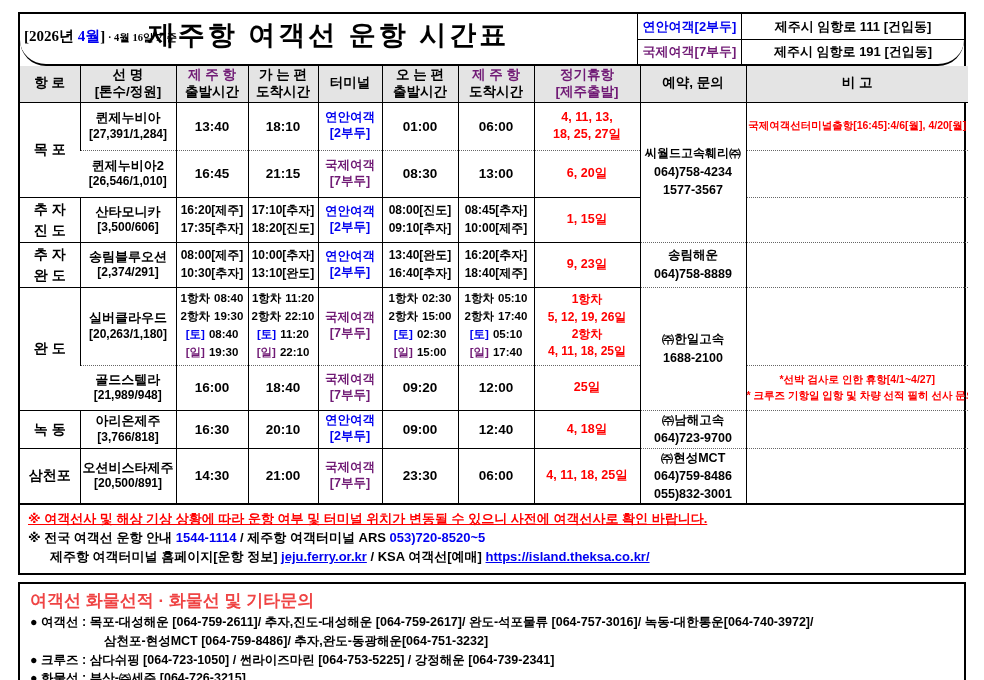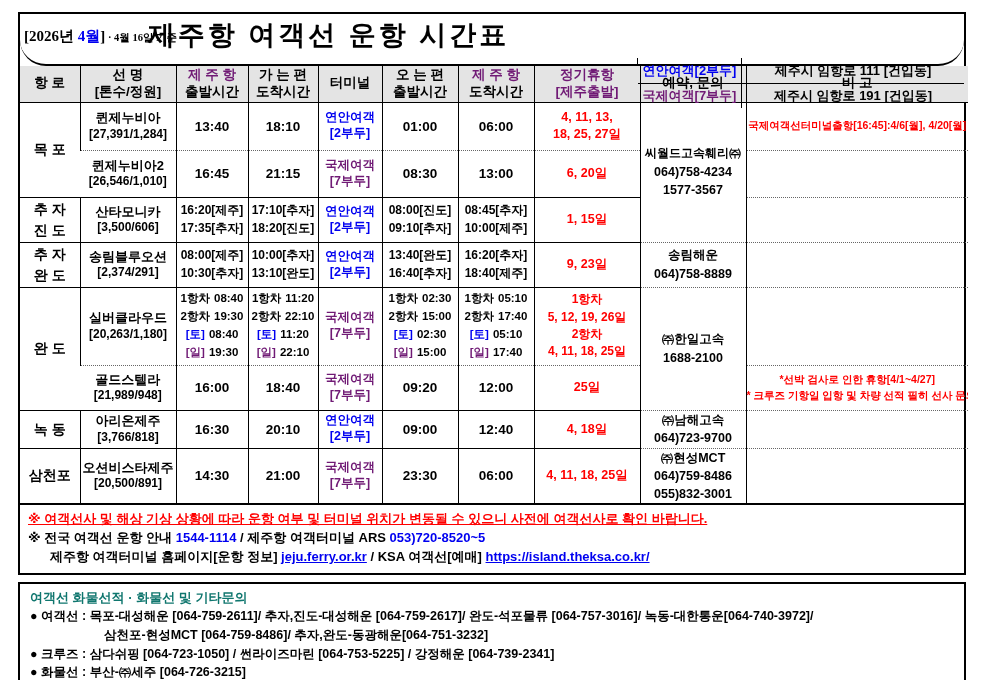--- a/index.html
+++ b/index.html
@@ -8,21 +8,21 @@
   .red{color:#701a75;}
   .blue{color:#0000f0;}
   
   .main-frame{border:2px solid #000;}
   
   .title-band{display:flex;height:50px;border-bottom:2px solid #000;border-radius:26px;}
   .title-left{position:relative;flex:1 1 auto;}
   .main-title{position:absolute;left:0;right:0;top:3px;text-align:center;font-size:27px;font-weight:700;letter-spacing:3px;}
   .period-line{position:absolute;left:4px;bottom:18px;font-weight:700;font-size:15px;white-space:nowrap;font-family:Liberation Serif, serif;}
   .period-line .basis{font-size:10.5px;}
-  .terminal-box{flex:0 0 326px;border-left:1.5px solid #000;margin-top:44px;}
+  .terminal-box{flex:0 0 326px;border-left:1.5px solid #000;}
   .tb-row{display:flex;height:25px;box-sizing:border-box;font-weight:700;font-size:13px;}
   .tb-row + .tb-row{border-top:1px solid #000;}
   .tb-name{flex:0 0 103px;display:flex;align-items:center;justify-content:center;border-right:1px solid #000;}
   .tb-addr{flex:1;display:flex;align-items:center;justify-content:center;}
   
   table.sched{border-collapse:collapse;table-layout:fixed;width:100%;font-weight:700;}
   table.sched th,table.sched td{padding:0;text-align:center;vertical-align:middle;overflow:hidden;}
   table.sched td+td,table.sched th+th{border-left:1px solid #000;}
   thead tr{height:36px;background:#e4e4e4;border-bottom:1.5px solid #000;}
   thead th{font-size:13.5px;line-height:1.25;}
@@ -43,21 +43,21 @@
   .notered{color:#ff0000;font-size:10.5px;white-space:nowrap;line-height:1.5;}
   td.time.four{font-size:11.5px;line-height:1.55;}
   .ln{display:flex;justify-content:center;gap:4px;white-space:nowrap;}
   
   .notices{border-top:2px solid #000;padding:5px 8px 6px 8px;font-weight:700;font-size:13px;line-height:1.45;}
   .warn{color:#ff0000;text-decoration:underline;}
   .n-link{text-decoration:underline;margin-top:35px;}
   .indent{padding-left:22px;}
   
   .cargo-box{border:2px solid #000;margin-top:7px;padding:4px 10px 6px 10px;font-weight:700;font-size:12.5px;line-height:1.5;}
-  .cargo-title{color:#0f766e;font-size:13px;}
+  .cargo-title{color:#ef4444;font-size:17px;}
   .cargo-indent{padding-left:74px;}
 </style>
 </head>
 <body>
 
 <div class="page">
   <div class="main-frame">
 
     <div class="title-band">
       <div class="title-left">

